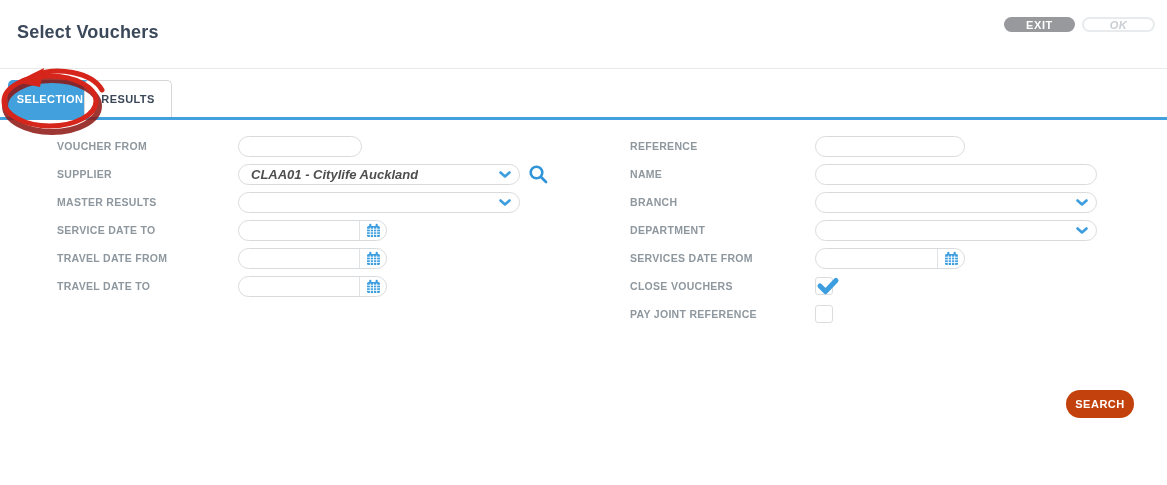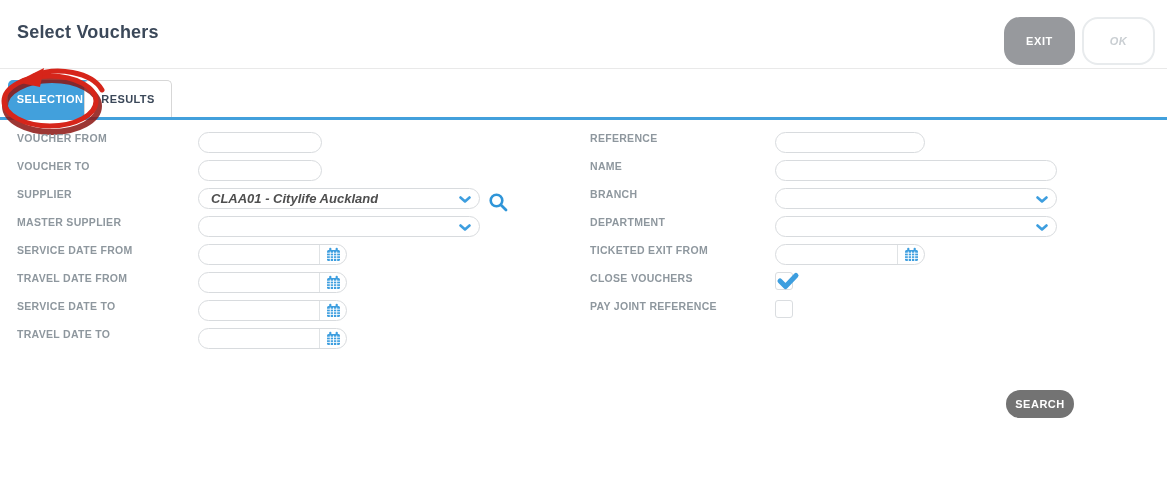--- a/index.html
+++ b/index.html
@@ -7,21 +7,21 @@
   .page {
     position:relative; width:1167px; height:485px; background:#fff;
     font-family:"Liberation Sans", sans-serif; overflow:hidden;padding-left:20px;
   }
   
   .page-title {
     position:absolute; left:17px; top:22px;
     font-size:18px; font-weight:700; color:#3b4859; letter-spacing:.2px;
   }
   .hdr-btn {
-    position:absolute; top:17px; height:48px; border-radius:16px;
+    position:absolute; top:17px; height:15px; border-radius:16px;
     font-size:11px; font-weight:700; letter-spacing:.6px;
     display:flex; align-items:center; justify-content:center; cursor:pointer;
     border:none; font-family:inherit;
   }
   .btn-exit { left:1004px; width:71px; background:#97999d; color:#fff; }
   .btn-ok   { left:1082px; width:73px; background:#fff; color:#c9ced2; border:2px solid #e8ebed;font-style:italic; }
   .hdr-sep { position:absolute; left:0; top:68px; width:1167px; height:1px; background:#e9e9e9; }
   
   .tab {
     position:absolute; top:80px; height:37px; border-radius:5px 5px 0 0;
@@ -30,21 +30,21 @@
   }
   .tab-selection { left:8px; width:84px; background:#42a0dc; color:#fff; border-radius:5px; }
   .tab-results { left:84px; width:88px; background:#fff; color:#3b4859; border:1px solid #d7d7d7; border-bottom:none; }
   .tab-underline { position:absolute; left:0; top:117px; width:1167px; height:3px; background:#42a0dc; }
   
   .annotation { position:absolute; left:-6px; top:60px; pointer-events:none; }
   
   .form-col { position:absolute; top:132px; }
   .col-left { left:17px; }
   .col-right { left:590px; }
-  .form-row { display:flex; height:28px; }
+  .form-row { display:flex; align-items:center; height:28px;margin-left:40px; }
   .f-label {
     font-size:10.5px; font-weight:700; color:#8e979e; letter-spacing:.3px;
     flex:0 0 auto;
   }
   .col-left  .f-label { width:181px; }
   .col-right .f-label { width:185px; }
   .pill {
     height:21px; border:1px solid #d8dbde; border-radius:11px; background:#fff;
     display:flex; align-items:center; position:relative;
   }
@@ -69,22 +69,22 @@
     display:flex; align-items:center; justify-content:center; cursor:pointer;
     border-radius:0 11px 11px 0;
   }
   .checkbox {
     width:18px; height:18px; border:1px solid #dadde0; border-radius:3px;
     background:#fff; position:relative; cursor:pointer;
   }
   .checkbox svg { position:absolute; left:0px; top:-4px; overflow:visible; }
   
   .btn-search {
-    position:absolute; left:1006px; top:390px; width:68px; height:28px;
-    background:#737373; color:#fff; border:none; border-radius:14px;
+    position:absolute; left:1066px; top:390px; width:68px; height:28px;
+    background:#c2410c; color:#fff; border:none; border-radius:14px;
     font-size:11px; font-weight:700; letter-spacing:.5px; cursor:pointer;
     font-family:inherit;
   }
 </style>
 </head>
 <body>
 
 <div class="page">
 
   <div class="page-title">Select Vouchers</div>
@@ -103,57 +103,54 @@
     <polygon points="22,22 50,8 46,27" fill="#d6251a"></polygon>
   </svg>
 
   <div class="form-col col-left">
 
     <div class="form-row">
       <span class="f-label">VOUCHER FROM</span>
       <input class="pill w-sm" value="" style="">
     </div>
 
-    <div class="form-row">
-      <span class="f-label">VOUCHER TO</span>
-      <input class="pill w-sm" value="" style="">
-    </div>
 
     <div class="form-row">
       <span class="f-label">SUPPLIER</span>
       <div class="pill w-lg select-pill">
         <span class="select-value">CLAA01 - Citylife Auckland</span>
         <span class="chev">
           <svg width="12" height="8" viewBox="0 0 12 8">
               <path d="M1.5 1.5 L6 5.5 L10.5 1.5" fill="none" stroke="#3d9edf" stroke-width="2.6" stroke-linecap="round" stroke-linejoin="round"></path>
             </svg>
         </span>
       </div>
       <span class="search-glass">
         <svg width="20" height="20" viewBox="0 0 20 20">
             <circle cx="8.5" cy="8.5" r="5.8" fill="none" stroke="#2f95d8" stroke-width="2.6"></circle>
             <line x1="13" y1="13" x2="18" y2="18" stroke="#2f95d8" stroke-width="2.8" stroke-linecap="round"></line>
           </svg>
       </span>
     </div>
 
     <div class="form-row">
-      <span class="f-label">MASTER SUPPLIER</span>
+      <span class="f-label">MASTER RESULTS</span>
       <div class="pill w-lg select-pill">
         <span class="select-value"></span>
         <span class="chev">
           <svg width="12" height="8" viewBox="0 0 12 8">
               <path d="M1.5 1.5 L6 5.5 L10.5 1.5" fill="none" stroke="#3d9edf" stroke-width="2.6" stroke-linecap="round" stroke-linejoin="round"></path>
             </svg>
         </span>
       </div>
     </div>
 
-    <div class="form-row">
-      <span class="f-label">SERVICE DATE FROM</span>
+
+    <div class="form-row">
+      <span class="f-label">SERVICE DATE TO</span>
       <div class="pill date-pill">
         <span class="date-text"></span>
         <span class="date-btn">
           <svg width="15" height="15" viewBox="0 0 15 15">
               <rect x="1" y="3" width="13" height="11" rx="1.5" fill="#3d9edf"></rect>
               <rect x="3.2" y="0.8" width="2.2" height="3.4" rx="1" fill="#3d9edf"></rect>
               <rect x="9.6" y="0.8" width="2.2" height="3.4" rx="1" fill="#3d9edf"></rect>
               <g stroke="#fff" stroke-width="0.9">
                 <line x1="1" y1="6.2" x2="14" y2="6.2"></line>
                 <line x1="1" y1="8.8" x2="14" y2="8.8"></line>
@@ -183,42 +180,20 @@
                 <line x1="4.3" y1="4.5" x2="4.3" y2="14"></line>
                 <line x1="7.5" y1="4.5" x2="7.5" y2="14"></line>
                 <line x1="10.7" y1="4.5" x2="10.7" y2="14"></line>
               </g>
             </svg>
         </span>
       </div>
     </div>
 
     <div class="form-row">
-      <span class="f-label">SERVICE DATE TO</span>
-      <div class="pill date-pill">
-        <span class="date-text"></span>
-        <span class="date-btn">
-          <svg width="15" height="15" viewBox="0 0 15 15">
-              <rect x="1" y="3" width="13" height="11" rx="1.5" fill="#3d9edf"></rect>
-              <rect x="3.2" y="0.8" width="2.2" height="3.4" rx="1" fill="#3d9edf"></rect>
-              <rect x="9.6" y="0.8" width="2.2" height="3.4" rx="1" fill="#3d9edf"></rect>
-              <g stroke="#fff" stroke-width="0.9">
-                <line x1="1" y1="6.2" x2="14" y2="6.2"></line>
-                <line x1="1" y1="8.8" x2="14" y2="8.8"></line>
-                <line x1="1" y1="11.4" x2="14" y2="11.4"></line>
-                <line x1="4.3" y1="4.5" x2="4.3" y2="14"></line>
-                <line x1="7.5" y1="4.5" x2="7.5" y2="14"></line>
-                <line x1="10.7" y1="4.5" x2="10.7" y2="14"></line>
-              </g>
-            </svg>
-        </span>
-      </div>
-    </div>
-
-    <div class="form-row">
       <span class="f-label">TRAVEL DATE TO</span>
       <div class="pill date-pill">
         <span class="date-text"></span>
         <span class="date-btn">
           <svg width="15" height="15" viewBox="0 0 15 15">
               <rect x="1" y="3" width="13" height="11" rx="1.5" fill="#3d9edf"></rect>
               <rect x="3.2" y="0.8" width="2.2" height="3.4" rx="1" fill="#3d9edf"></rect>
               <rect x="9.6" y="0.8" width="2.2" height="3.4" rx="1" fill="#3d9edf"></rect>
               <g stroke="#fff" stroke-width="0.9">
                 <line x1="1" y1="6.2" x2="14" y2="6.2"></line>
@@ -265,21 +240,21 @@
         <span class="select-value"></span>
         <span class="chev">
           <svg width="12" height="8" viewBox="0 0 12 8">
               <path d="M1.5 1.5 L6 5.5 L10.5 1.5" fill="none" stroke="#3d9edf" stroke-width="2.6" stroke-linecap="round" stroke-linejoin="round"></path>
             </svg>
         </span>
       </div>
     </div>
 
     <div class="form-row">
-      <span class="f-label">TICKETED EXIT FROM</span>
+      <span class="f-label">SERVICES DATE FROM</span>
       <div class="pill date-pill w-ref">
         <span class="date-text"></span>
         <span class="date-btn">
           <svg width="15" height="15" viewBox="0 0 15 15">
               <rect x="1" y="3" width="13" height="11" rx="1.5" fill="#3d9edf"></rect>
               <rect x="3.2" y="0.8" width="2.2" height="3.4" rx="1" fill="#3d9edf"></rect>
               <rect x="9.6" y="0.8" width="2.2" height="3.4" rx="1" fill="#3d9edf"></rect>
               <g stroke="#fff" stroke-width="0.9">
                 <line x1="1" y1="6.2" x2="14" y2="6.2"></line>
                 <line x1="1" y1="8.8" x2="14" y2="8.8"></line>

